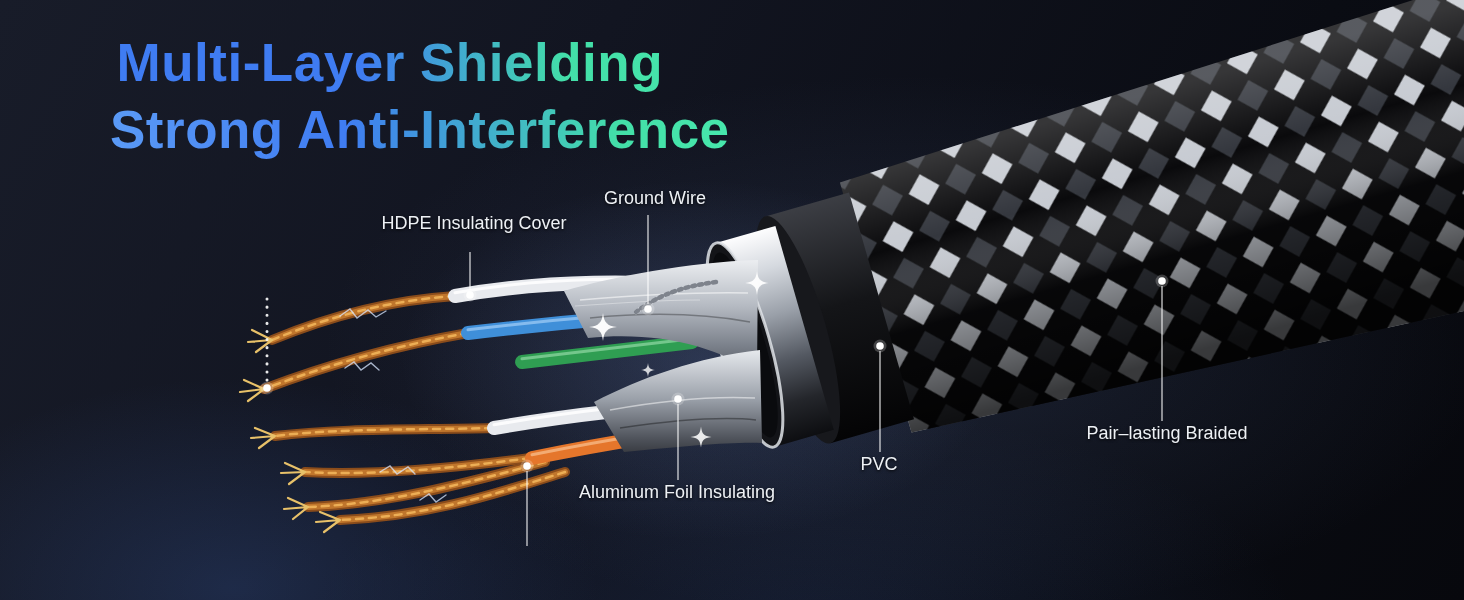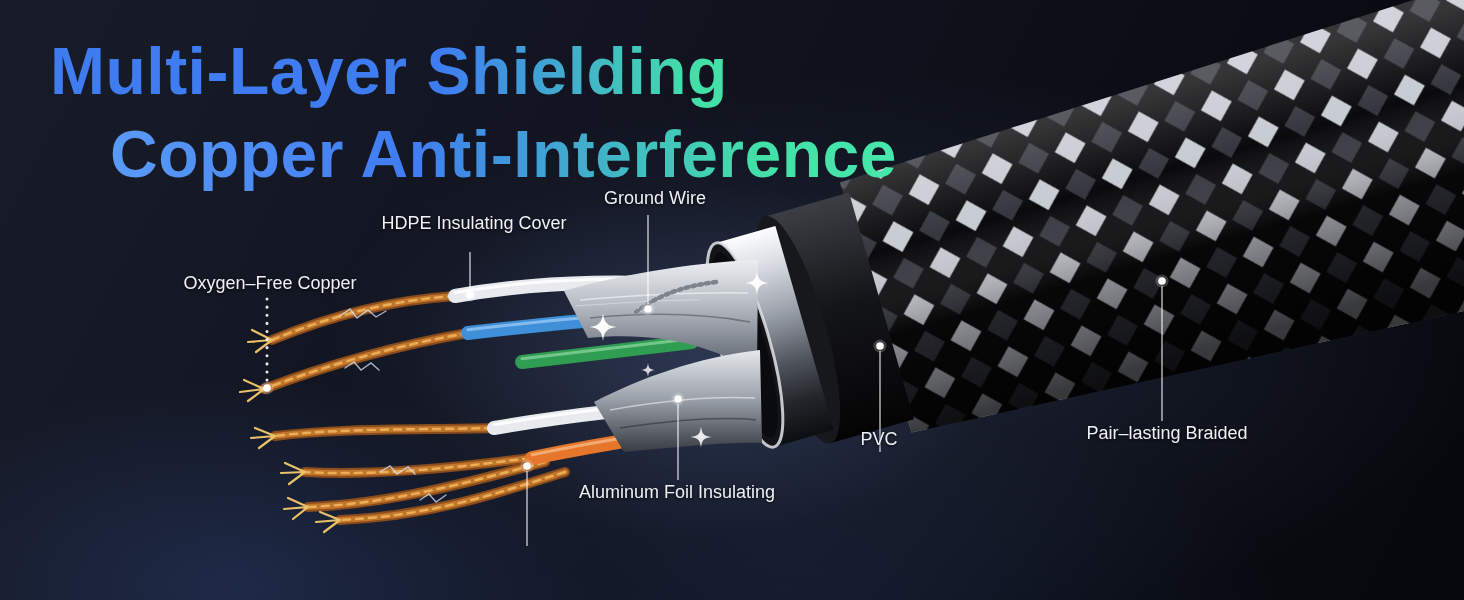--- a/index.html
+++ b/index.html
@@ -8,23 +8,23 @@
     font-family:"Liberation Sans",sans-serif;
     background:
       radial-gradient(900px 420px at 62% 58%, rgba(84,104,150,.22), transparent 65%),
       radial-gradient(520px 300px at 16% 98%, rgba(56,90,160,.30), transparent 70%),
       radial-gradient(700px 320px at 55% 105%, rgba(52,80,140,.22), transparent 70%),
       linear-gradient(118deg,#181c29 0%,#121521 35%,#0a0c13 75%,#07080d 100%);
   }
   .art{position:absolute;left:0;top:0;width:1464px;height:600px;}
   .title{position:absolute;left:50px;top:30px;z-index:5;}
   .title-line{
-    font-size:66px;font-weight:bold;letter-spacing:.5px;line-height:1.26;
+    font-size:53px;font-weight:bold;letter-spacing:.5px;line-height:1.26;
     color:#45b8c8;
-    -webkit-background-clip:text;background-clip:text;
+    -webkit-background-clip:text;background-clip:text;text-align:center;
     -webkit-text-fill-color:transparent;
   }
   .title-line.l1{background-image:linear-gradient(90deg,#3f7cf2 0%,#3f7cf2 46%,#43dfa8 76%,#47e8ac 100%);}
   .title-line.l2{margin-left:60px;background-image:linear-gradient(90deg,#5a9af6 0%,#3f7cf2 38%,#43dfa8 82%,#47e8ac 100%);}
   .callout{
     position:absolute;transform:translateX(-50%);z-index:6;
     color:#eef1f5;font-size:18px;white-space:nowrap;
     text-shadow:0 1px 3px rgba(0,0,0,.85);
     text-align:center;
   }
@@ -234,23 +234,22 @@
       <g>
           <line x1="527" y1="471" x2="527" y2="546" stroke="#ffffff" stroke-width="1.3" opacity=".8"></line>
           <circle cx="527" cy="466" r="6.5" fill="#ffffff" opacity=".22"></circle>
           <circle cx="527" cy="466" r="3.8" fill="#ffffff"></circle>
         </g>
     </g>
   </svg>
 
   <div class="title">
     <div class="title-line l1">Multi-Layer Shielding</div>
-    <div class="title-line l2">Copper Anti-Interference</div>
+    <div class="title-line l2">Strong Anti-Interference</div>
   </div>
 
   <div class="callout" style="left:655px;top:188px">Ground Wire</div>
   <div class="callout" style="left:474px;top:213px">HDPE Insulating Cover</div>
-  <div class="callout" style="left:270px;top:273px">Oxygen–Free Copper</div>
   <div class="callout" style="left:1167px;top:423px">Pair–lasting Braided</div>
-  <div class="callout" style="left:879px;top:429px">PVC</div>
+  <div class="callout" style="left:879px;top:454px">PVC</div>
   <div class="callout" style="left:677px;top:482px">Aluminum Foil Insulating</div>
 
 </div>
 
 </body></html>

